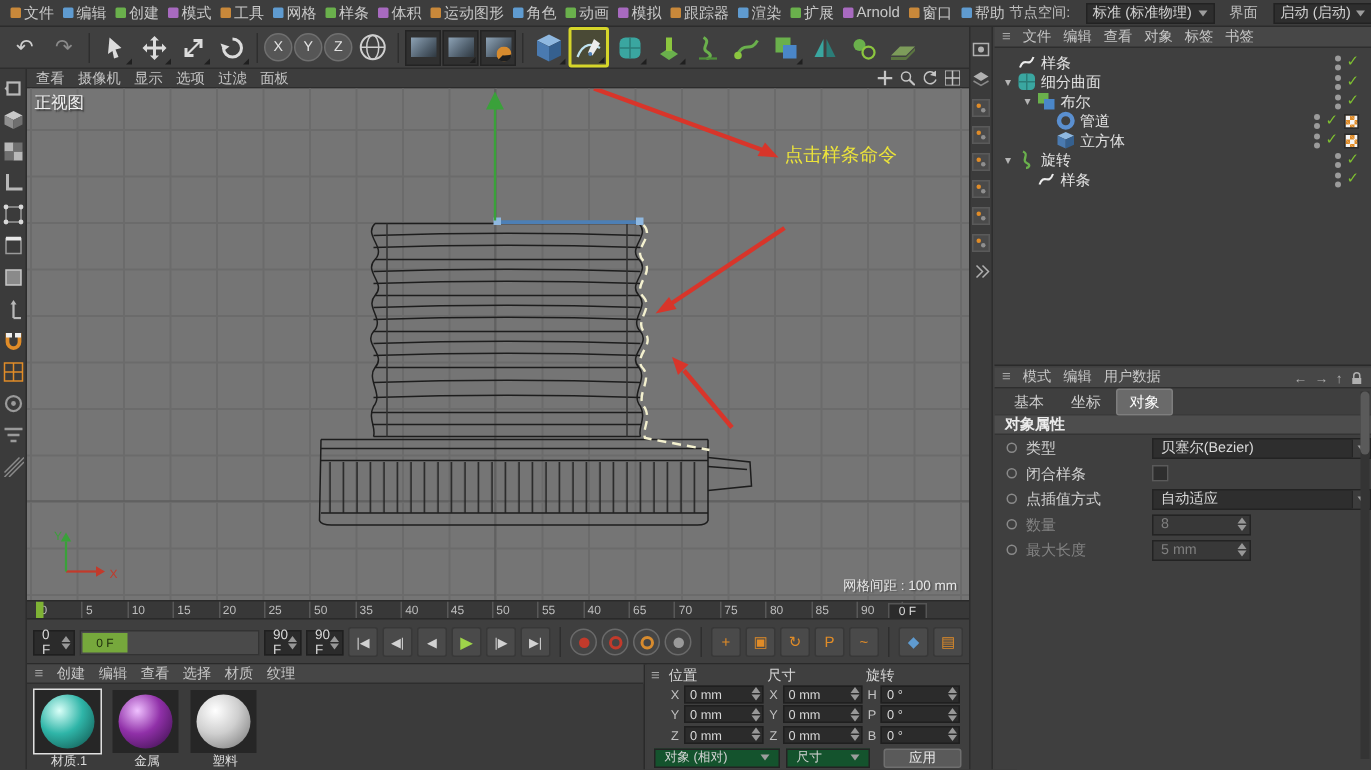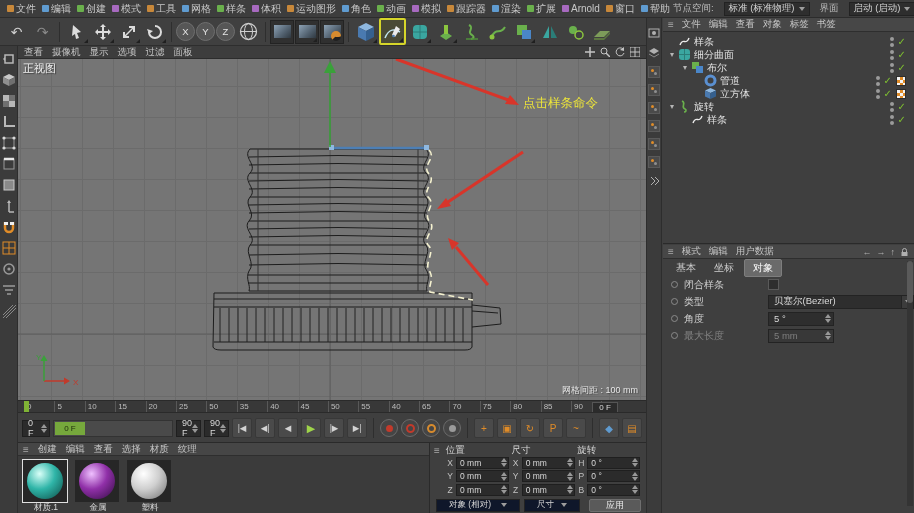--- a/index.html
+++ b/index.html
@@ -138,21 +138,21 @@
   .coords{position:absolute;left:431px;top:443px;width:215px;height:70px;background:#3f3f3f;padding:1px 3px}
   .coord-head{display:flex;align-items:center;height:12px;font-size:9.5px;color:#d6d6d6;gap:0}
   .coord-head .burger{width:12px}
   .coord-head span{width:67px}
   .coord-grid{display:flex;margin-left:12px}
   .coord-col{width:67px}
   .coord-row{display:flex;align-items:center;height:13.5px;gap:2px}
   .axis{width:8px;font-size:8.5px;color:#c2c2c2;text-align:center}
   .cfield{display:flex;align-items:center;width:53px;height:12px;background:#2b2b2b;border:1px solid #1f1f1f;color:#d8d8d8;font-size:8.5px;padding:0 1px 0 3px}
   .coord-bottom{display:flex;align-items:center;gap:4px;margin-top:2px;margin-left:2px}
-  .cdd{display:flex;align-items:center;height:13px;background:#0f172a;border:1px solid #232323;color:#d4d4d4;font-size:8.5px;padding:0 12px;gap:3px}
+  .cdd{display:flex;align-items:center;height:13px;background:#14532d;border:1px solid #232323;color:#d4d4d4;font-size:8.5px;padding:0 6px;gap:3px}
   .cdd.w1{width:84px}
   .cdd.w2{width:56px}
   .apply{width:52px;height:13px;background:#5a5a5a;border:1px solid #6f6f6f;border-radius:2px;color:#e8e8e8;font-size:9px;display:flex;align-items:center;justify-content:center;margin-left:auto;margin-right:2px}
 </style>
 </head>
 <body>
 
 <div class="app">
 
   <div class="menubar">
@@ -756,41 +756,52 @@
             <path d="M2.5,5 V3.5 a2,2 0 0 1 4,0 V5" fill="none" stroke="#b0b0b0"></path>
             <rect x="1.5" y="5" width="6" height="4" fill="#b0b0b0"></rect>
           </svg>
       </span>
     </div>
     <div class="am-tabs">
       <span class="am-tab">基本</span>
       <span class="am-tab">坐标</span>
       <span class="am-tab active">对象</span>
     </div>
-
-    <div class="am-row">
-      <span class="pcircle"></span>
-      <span class="plabel">闭合样条</span>
-      <span class="checkbox"></span>
-    </div>
+    <div class="am-section">对象属性</div>
+
     <div class="am-row">
       <span class="pcircle"></span>
       <span class="plabel">类型</span>
       <span class="dd-control">
           <span>贝塞尔(Bezier)</span>
           <span class="dd-btn">
             <i class="caret"></i>
           </span>
         </span>
     </div>
     <div class="am-row">
       <span class="pcircle"></span>
-      <span class="plabel">角度</span>
+      <span class="plabel">闭合样条</span>
+      <span class="checkbox"></span>
+    </div>
+    <div class="am-row">
+      <span class="pcircle"></span>
+      <span class="plabel">点插值方式</span>
+      <span class="dd-control">
+          <span>自动适应</span>
+          <span class="dd-btn">
+            <i class="caret"></i>
+          </span>
+        </span>
+    </div>
+    <div class="am-row dis">
+      <span class="pcircle"></span>
+      <span class="plabel">数量</span>
       <span class="num-field">
-          <span>5 °</span>
+          <span>8</span>
           <span class="spin">
             <i class="up"></i>
             <i class="dn"></i>
           </span>
         </span>
     </div>
     <div class="am-row dis">
       <span class="pcircle"></span>
       <span class="plabel">最大长度</span>
       <span class="num-field">

